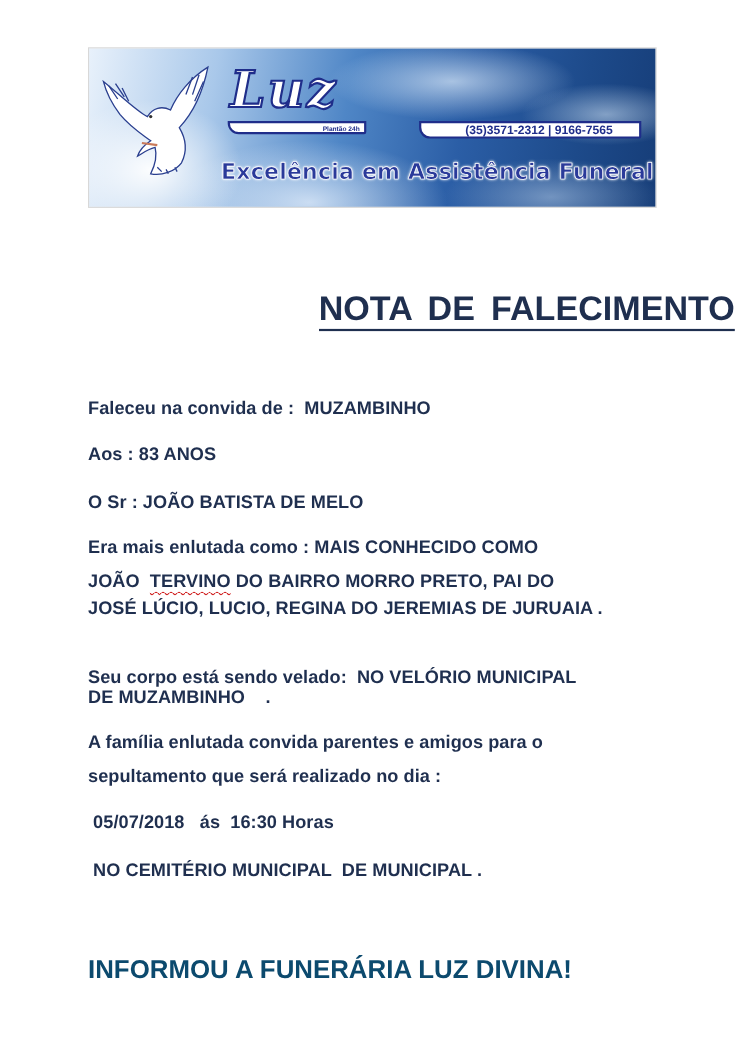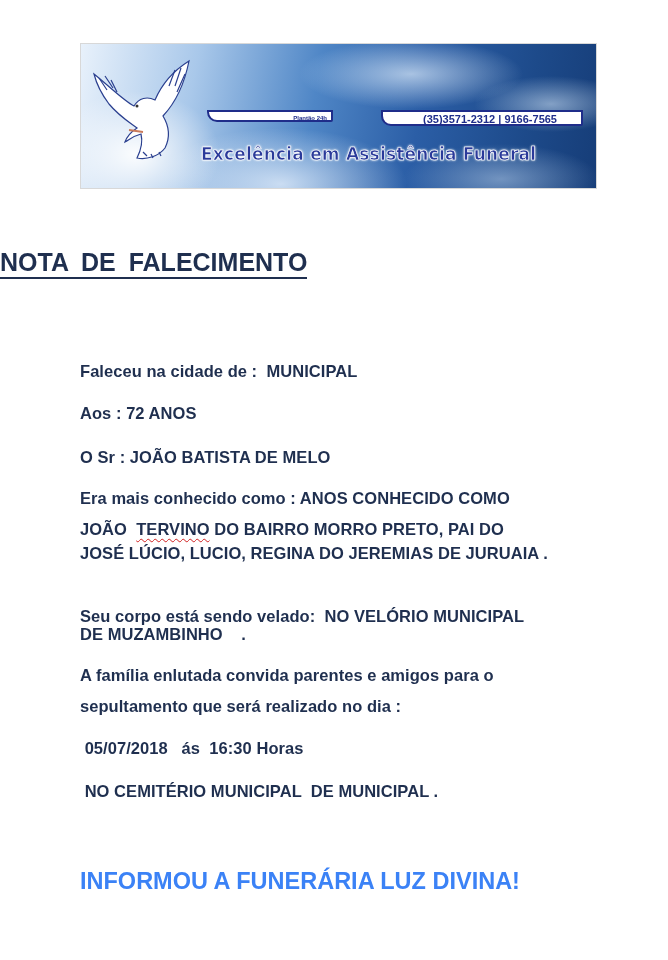--- a/index.html
+++ b/index.html
@@ -25,61 +25,62 @@
   }
   .luz { left: 128px; top: 10px; font-size: 46px; }
   .divina { left: 300px; top: 6px; font-size: 52px; }
   .tag {
     position: absolute; background: #ffffff; color: #1f2d8a; border: 2px solid #1f2d8a;
     font-weight: bold; font-family: "Liberation Sans", sans-serif;
   }
   .plantao { left: 126px; top: 66px; width: 126px; height: 12px; font-size: 6px; text-align: right; padding-right: 4px; line-height: 12px; border-radius: 0 0 2px 10px; box-sizing: border-box;}
   .phone { left: 300px; top: 66px; width: 202px; height: 16px; font-size: 11px; text-align: right; padding-right: 24px; line-height: 14px; box-sizing: border-box; border-radius: 0 0 2px 10px;}
   .slogan {
-    position: absolute; left: 120px; top: 100px; font-size: 17px; font-weight: bold;
+    position: absolute; left: 120px; top: 100px; font-size: 20px; font-weight: bold;
     color: #2a3a9a; -webkit-text-stroke: 0.6px #ffffff; font-family: "DejaVu Sans", sans-serif;
     text-shadow: 0 0 2px #ffffff, 0 0 3px #ffffff; letter-spacing: 0.2px;
   }
   .title {
-    position: absolute; left: 0; width: 668px; top: 248px; text-align: left;
-    font-size: 25px; font-weight: bold; color: #1f2f4f; word-spacing: 6px;
+    position: absolute; left: 0; width: 668px; top: 263px; text-align: right;
+    font-size: 31px; font-weight: bold; color: #1f2f4f; word-spacing: 6px;
   }
   .title span { border-bottom: 2px solid #1f2f4f; padding-bottom: 1px; }
   .line {
     position: absolute; left: 80px; font-size: 16.5px; font-weight: bold; color: #1f2f4f;
     white-space: pre; letter-spacing: 0.05px;
   }
   .squiggle { text-decoration: underline wavy #d02020; text-underline-offset: 3px; text-decoration-thickness: 1px; }
   .footer {
-    position: absolute; left: 80px; top: 868px; font-size: 23.5px; font-weight: bold; color: #3b82f6;
+    position: absolute; left: 80px; top: 868px; font-size: 23.5px; font-weight: bold; color: #0c4a6e;
   }
 </style>
 </head>
 <body>
 
 <div class="banner">
   <svg class="dove" viewBox="0 0 120 110">
     <path d="M5 18 C20 30 35 45 45 50 C50 42 58 40 66 44 C72 30 84 15 100 5 C96 25 88 45 74 60 C80 70 82 80 76 92 C70 100 58 104 48 102 C52 94 54 86 52 78 C44 80 40 84 36 86 C38 80 42 76 48 72 C40 66 30 60 20 48 C14 40 8 30 5 18 Z" fill="#ffffff" stroke="#2a3f8f" stroke-width="1.2"></path>
     <path d="M10 22 L18 34 M16 20 L24 32 M22 24 L28 36" stroke="#2a3f8f" stroke-width="1.2"></path>
     <path d="M86 14 L80 30 M92 12 L86 30 M96 18 L88 36" stroke="#2a3f8f" stroke-width="1.2"></path>
     <path d="M54 96 L58 100 M62 98 L64 102 M70 96 L72 100" stroke="#2a3f8f" stroke-width="1.2"></path>
     <circle cx="48" cy="50" r="1.5" fill="#333"></circle>
     <path d="M40 74 L54 76" stroke="#c97a5a" stroke-width="2"></path>
   </svg>
+  <div class="brand-word luz">Luz</div>
   <div class="tag plantao">Plantão 24h</div>
   <div class="tag phone">(35)3571-2312 | 9166-7565</div>
   <div class="slogan">Excelência em Assistência Funeral</div>
 </div>
 
 <div class="title"><span>NOTA  DE  FALECIMENTO</span></div>
 
-<div class="line" style="top:362px">Faleceu na cidade de :  MUNICIPAL</div>
-<div class="line" style="top:404px">Aos : 72 ANOS</div>
+<div class="line" style="top:362px">Faleceu na convida de :  MUZAMBINHO</div>
+<div class="line" style="top:404px">Aos : 83 ANOS</div>
 <div class="line" style="top:448px">O Sr : JOÃO BATISTA DE MELO</div>
-<div class="line" style="top:489px">Era mais conhecido como : ANOS CONHECIDO COMO</div>
+<div class="line" style="top:489px">Era mais enlutada como : MAIS CONHECIDO COMO</div>
 <div class="line" style="top:520px"><span>JOÃO  </span><span class="squiggle">TERVINO</span><span> DO BAIRRO MORRO PRETO, PAI DO</span></div>
 <div class="line" style="top:544px">JOSÉ LÚCIO, LUCIO, REGINA DO JEREMIAS DE JURUAIA .</div>
 <div class="line" style="top:607px">Seu corpo está sendo velado:  NO VELÓRIO MUNICIPAL</div>
 <div class="line" style="top:625px">DE MUZAMBINHO    .</div>
 <div class="line" style="top:666px">A família enlutada convida parentes e amigos para o</div>
 <div class="line" style="top:697px">sepultamento que será realizado no dia :</div>
 <div class="line" style="top:739px"> 05/07/2018   ás  16:30 Horas</div>
 <div class="line" style="top:782px"> NO CEMITÉRIO MUNICIPAL  DE MUNICIPAL .</div>
 
 <div class="footer">INFORMOU A FUNERÁRIA LUZ DIVINA!</div>

